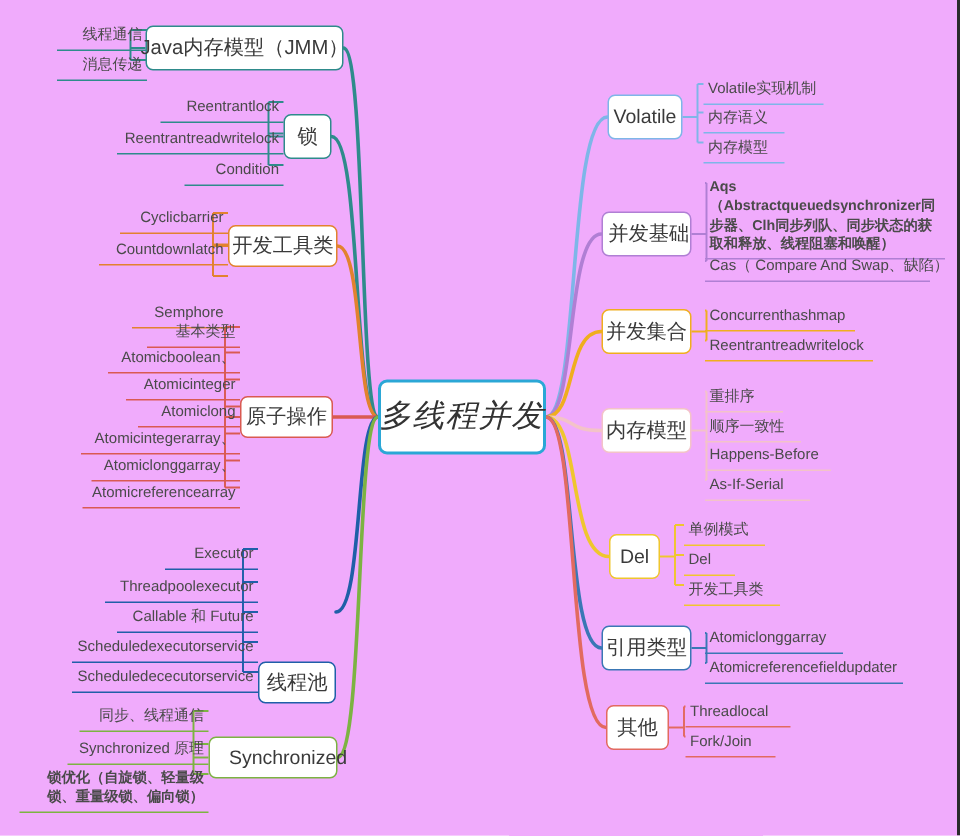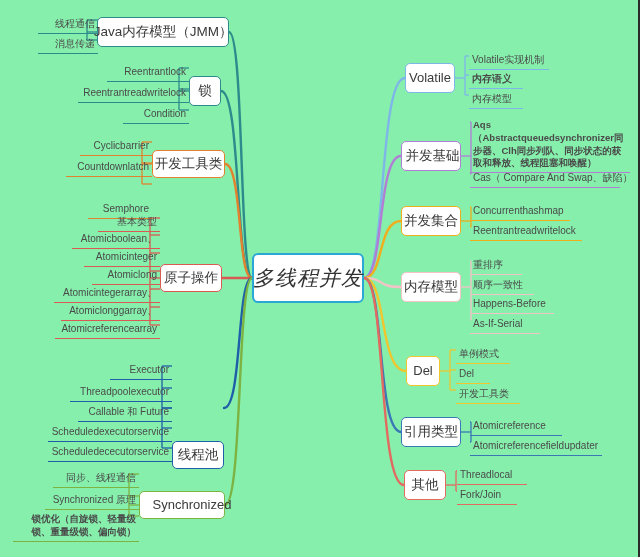--- a/index.html
+++ b/index.html
@@ -3,21 +3,21 @@
 <meta charset="utf-8">
 <style>
   html,body{margin:0;padding:0;background:#fff;}
   body{
     width:640px;height:557px;
     font-family:"Liberation Sans","DejaVu Sans",sans-serif;
     overflow:hidden;position:relative;
   }
   #canvas{
     position:absolute;left:0;top:0;width:640px;height:557px;
-    background:#86efac;overflow:hidden;
+    background:#f0abfc;overflow:hidden;
   }
   #edges{position:absolute;left:0;top:0;width:640px;height:557px;}
   .right-border{
     position:absolute;top:0;right:0;width:2px;height:557px;background:#2b2b2b;
   }
 
   
   .node{
     position:absolute;
     box-sizing:border-box;
@@ -164,39 +164,39 @@
       <div class="leaf leaf-l" style="left: 70px; top: 384px; width: 102px; border-bottom: 1.3px solid rgb(31, 95, 168);">Threadpoolexecutor</div>
       <div class="leaf leaf-l" style="left: 78px; top: 404px; width: 94px; border-bottom: 1.3px solid rgb(31, 95, 168);">Callable 和 Future</div>
       <div class="leaf leaf-l" style="left: 48px; top: 424px; width: 124px; border-bottom: 1.3px solid rgb(31, 95, 168);">Scheduledexecutorservice</div>
       <div class="leaf leaf-l" style="left: 48px; top: 444px; width: 124px; border-bottom: 1.3px solid rgb(31, 95, 168);">Scheduledececutorservice</div>
       <div class="node lvl1" style="left: 139px; top: 491px; width: 86px; height: 28px; border-color: rgb(124, 179, 66); padding-left: 27px;">Synchronized</div>
       <div class="leaf leaf-l" style="left: 53px; top: 470px; width: 86px; border-bottom: 1.3px solid rgb(124, 179, 66);">同步、线程通信</div>
       <div class="leaf leaf-l" style="left: 45px; top: 492px; width: 94px; border-bottom: 1.3px solid rgb(124, 179, 66);">Synchronized 原理</div>
       <div class="leaf leaf-l wrap cnsmall" style="left: 13px; top: 512px; width: 126px; border-bottom: 1.3px solid rgb(124, 179, 66);">锁优化（自旋锁、轻量级锁、重量级锁、偏向锁）</div>
       <div class="node lvl1" style="left: 405px; top: 63px; width: 50px; height: 30px; border-color: rgb(126, 182, 232);">Volatile</div>
       <div class="leaf leaf-r" style="left: 469px; top: 52px; width: 80px; border-bottom: 1.3px solid rgb(126, 182, 232);">Volatile实现机制</div>
-      <div class="leaf leaf-r" style="left: 469px; top: 71px; width: 54px; border-bottom: 1.3px solid rgb(126, 182, 232); font-weight: bold;">内存语义</div>
+      <div class="leaf leaf-r" style="left: 469px; top: 71px; width: 54px; border-bottom: 1.3px solid rgb(126, 182, 232);">内存语义</div>
       <div class="leaf leaf-r" style="left: 469px; top: 91px; width: 54px; border-bottom: 1.3px solid rgb(126, 182, 232);">内存模型</div>
       <div class="node lvl1 cn" style="left: 401px; top: 141px; width: 60px; height: 30px; border-color: rgb(176, 127, 212); padding-left: 10px;">并发基础</div>
       <div class="leaf leaf-r wrap cnsmall" style="left: 470px; top: 118px; width: 160px; border-bottom: 1.3px solid rgb(176, 127, 212);">Aqs（Abstractqueuedsynchronizer同步器、Clh同步列队、同步状态的获取和释放、线程阻塞和唤醒）</div>
       <div class="leaf leaf-r" style="left: 470px; top: 170px; width: 150px; border-bottom: 1.3px solid rgb(176, 127, 212);">Cas（ Compare And Swap、缺陷）</div>
       <div class="node lvl1 cn" style="left: 401px; top: 206px; width: 60px; height: 30px; border-color: rgb(239, 174, 30);">并发集合</div>
       <div class="leaf leaf-r" style="left: 470px; top: 203px; width: 100px; border-bottom: 1.3px solid rgb(239, 174, 30);">Concurrenthashmap</div>
       <div class="leaf leaf-r" style="left: 470px; top: 223px; width: 112px; border-bottom: 1.3px solid rgb(239, 174, 30);">Reentrantreadwritelock</div>
       <div class="node lvl1 cn" style="left: 401px; top: 272px; width: 60px; height: 30px; border-color: rgb(243, 195, 200);">内存模型</div>
       <div class="leaf leaf-r" style="left: 470px; top: 257px; width: 52px; border-bottom: 1.3px solid rgb(243, 195, 200);">重排序</div>
       <div class="leaf leaf-r" style="left: 470px; top: 277px; width: 64px; border-bottom: 1.3px solid rgb(243, 195, 200);">顺序一致性</div>
       <div class="leaf leaf-r" style="left: 470px; top: 296px; width: 84px; border-bottom: 1.3px solid rgb(243, 195, 200);">Happens-Before</div>
       <div class="leaf leaf-r" style="left: 470px; top: 316px; width: 70px; border-bottom: 1.3px solid rgb(243, 195, 200);">As-If-Serial</div>
       <div class="node lvl1" style="left: 406px; top: 356px; width: 34px; height: 30px; border-color: rgb(239, 198, 46);">Del</div>
       <div class="leaf leaf-r" style="left: 456px; top: 346px; width: 54px; border-bottom: 1.3px solid rgb(239, 198, 46);">单例模式</div>
       <div class="leaf leaf-r" style="left: 456px; top: 366px; width: 34px; border-bottom: 1.3px solid rgb(239, 198, 46);">Del</div>
       <div class="leaf leaf-r" style="left: 456px; top: 386px; width: 64px; border-bottom: 1.3px solid rgb(239, 198, 46);">开发工具类</div>
       <div class="node lvl1 cn" style="left: 401px; top: 417px; width: 60px; height: 30px; border-color: rgb(58, 119, 181);">引用类型</div>
-      <div class="leaf leaf-r" style="left: 470px; top: 418px; width: 92px; border-bottom: 1.3px solid rgb(58, 119, 181);">Atomicreference</div>
+      <div class="leaf leaf-r" style="left: 470px; top: 418px; width: 92px; border-bottom: 1.3px solid rgb(58, 119, 181);">Atomiclonggarray</div>
       <div class="leaf leaf-r" style="left: 470px; top: 438px; width: 132px; border-bottom: 1.3px solid rgb(58, 119, 181);">Atomicreferencefieldupdater</div>
       <div class="node lvl1 cn" style="left: 404px; top: 470px; width: 42px; height: 30px; border-color: rgb(226, 106, 96);">其他</div>
       <div class="leaf leaf-r" style="left: 457px; top: 467px; width: 70px; border-bottom: 1.3px solid rgb(226, 106, 96);">Threadlocal</div>
       <div class="leaf leaf-r" style="left: 457px; top: 487px; width: 60px; border-bottom: 1.3px solid rgb(226, 106, 96);">Fork/Join</div>
       <div class="node center-node" style="left: 252px; top: 253px; width: 112px; height: 50px; border-color: rgb(43, 167, 214);">多线程并发</div>
     </div>
   <div class="right-border"></div>
 </div>
 
 </body></html>

